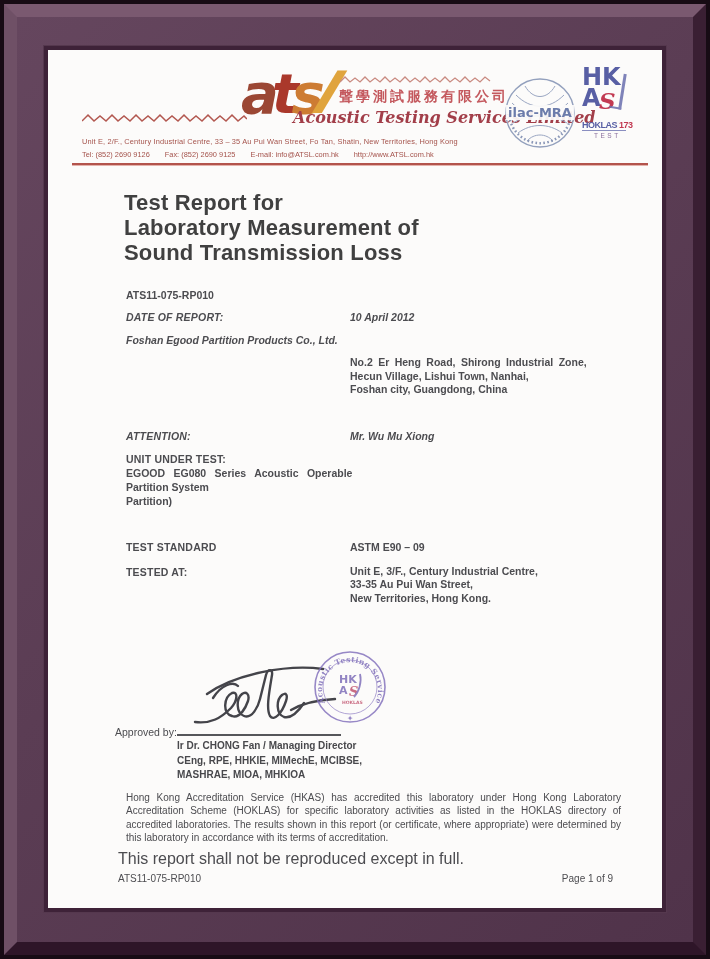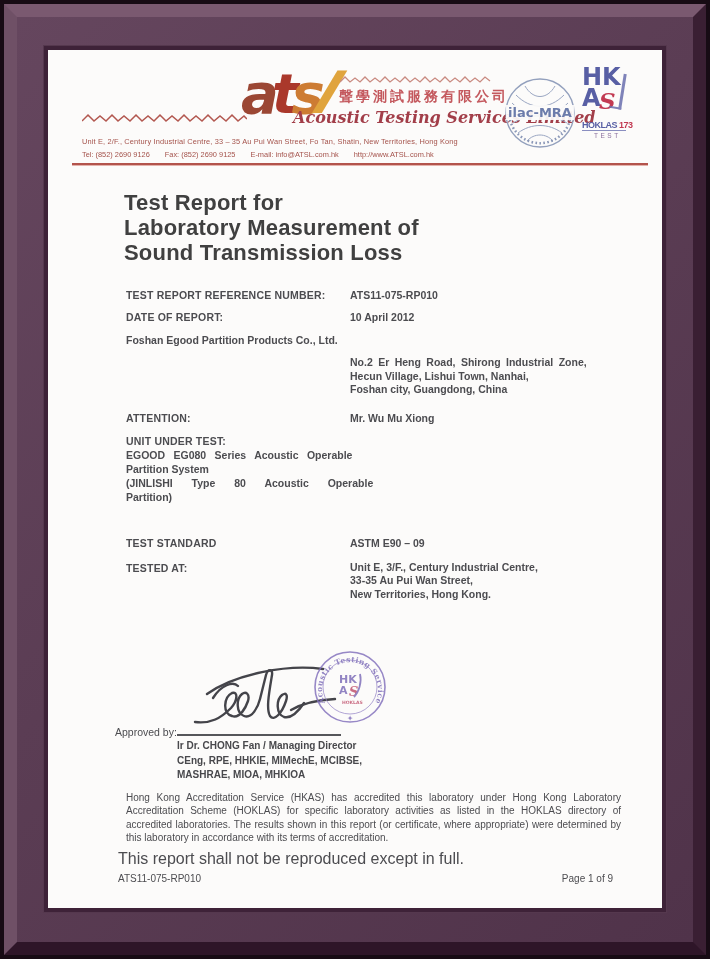--- a/index.html
+++ b/index.html
@@ -53,22 +53,22 @@
   .title{left:76px;top:140px;font-size:22px;line-height:25px;font-weight:bold;color:#404040;letter-spacing:.2px;}
   
   .fields{left:78px;top:238px;width:496px;color:#4c4c50;}
   .frow{display:flex;align-items:flex-start;}
   .flabel{width:224px;flex:none;font-size:10.5px;font-weight:bold;letter-spacing:.2px;line-height:14px;}
   .fvalue{flex:1;font-size:10.5px;font-weight:bold;line-height:14px;}
   .fvalue .ln{display:block;}
   .js-a{word-spacing:2.5px;}
   .js-b{word-spacing:5.5px;}
   .js-c{word-spacing:16px;}
-  .mb8{margin-bottom:8px;}  .mb9{margin-bottom:9px;}
-  .mb14{margin-bottom:14px;} .mb32{margin-bottom:32px;flex-direction:column;} .mb11{margin-bottom:11px;}
+  .mb8{margin-bottom:8px;}  .mb9{margin-bottom:9px;font-style:italic;}
+  .mb14{margin-bottom:32px;} .mb32{margin-bottom:32px;flex-direction:column;} .mb11{margin-bottom:11px;}
   
   .sig-section{left:67px;top:598px;width:340px;height:142px;}
   .approved{left:0;top:78px;font-size:10.5px;color:#4c4c50;}
   .sig-svg{left:76px;top:10px;}
   .stamp-svg{left:196px;top:0px;opacity:.85;}
   .sig-line{left:62px;top:86px;width:164px;border-top:2px solid #56565a;}
   .names{left:62px;top:91px;font-size:10px;font-weight:bold;color:#48484c;line-height:14.5px;white-space:nowrap;}
   
   .accr{left:70px;top:741px;width:495px;font-size:10px;line-height:13.4px;color:#4c4c50;text-align:justify;margin-left:8px;}
   .note{left:70px;top:800px;font-size:16px;color:#4c4c50;}
@@ -128,21 +128,20 @@
   <div class="abs rule"></div>
 
   <div class="abs title">
     <div>Test Report for</div>
     <div>Laboratory Measurement of</div>
     <div>Sound Transmission Loss</div>
   </div>
 
   <div class="abs fields">
     <div class="frow mb8">
-      <div class="flabel">TEST REPORT REFERENCE NUMBER:</div>
       <div class="fvalue">ATS11-075-RP010</div>
     </div>
     <div class="frow mb9">
       <div class="flabel">DATE OF REPORT:</div>
       <div class="fvalue">10 April 2012</div>
     </div>
     <div class="frow mb9">
       <div class="fvalue">Foshan Egood Partition Products Co., Ltd.</div>
     </div>
     <div class="frow mb14">
@@ -155,21 +154,20 @@
     </div>
     <div class="frow mb9">
       <div class="flabel">ATTENTION:</div>
       <div class="fvalue">Mr. Wu Mu Xiong</div>
     </div>
     <div class="frow mb32">
       <div class="flabel">UNIT UNDER TEST:</div>
       <div class="fvalue">
         <span class="ln js-b">EGOOD EG080 Series Acoustic Operable</span>
         <span class="ln">Partition System</span>
-        <span class="ln js-c">(JINLISHI Type 80 Acoustic Operable</span>
         <span class="ln">Partition)</span>
       </div>
     </div>
     <div class="frow mb11">
       <div class="flabel">TEST STANDARD</div>
       <div class="fvalue">ASTM E90 – 09</div>
     </div>
     <div class="frow">
       <div class="flabel">TESTED AT:</div>
       <div class="fvalue" style="line-height:13.5px;">

